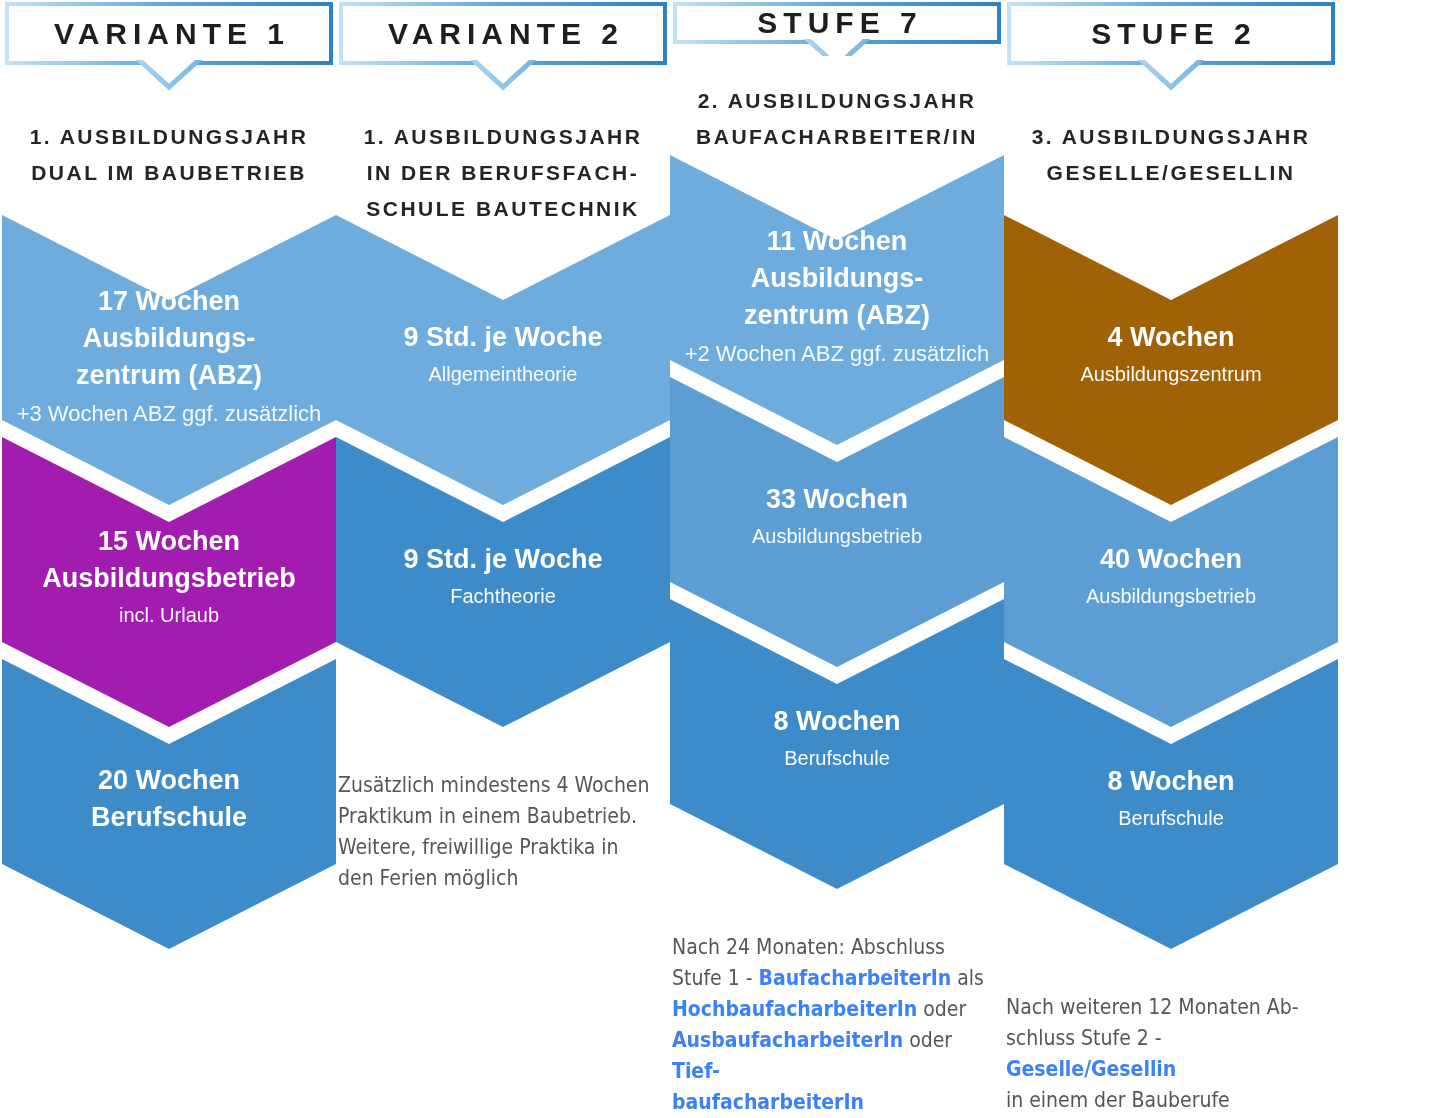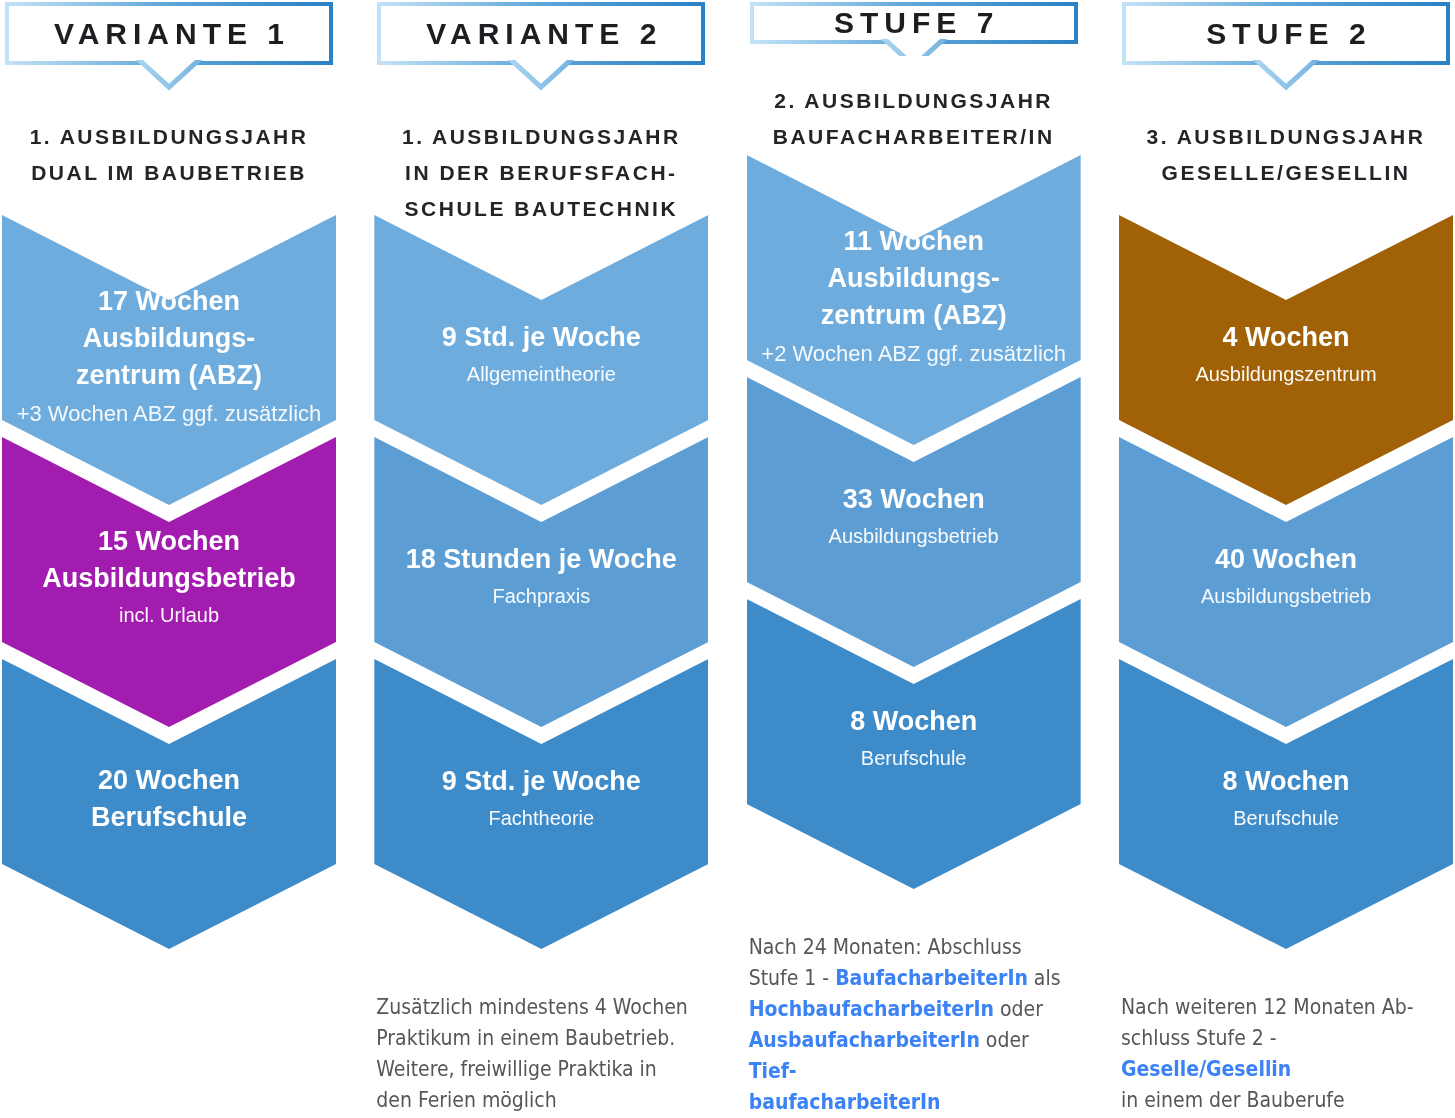--- a/index.html
+++ b/index.html
@@ -4,21 +4,21 @@
 <style>
   * { margin: 0; padding: 0; box-sizing: border-box; }
   html, body { background: #ffffff; }
   body {
     width: 1455px; height: 1118px;
     overflow: hidden;
     font-family: "Liberation Sans", sans-serif;
   }
   .board {
     width: 1455px; height: 1118px;
-    display: flex; justify-content: space-between;
+    display: flex; 
     padding: 2px 2px 0 2px;
   }
   .column { width: 334px; display: flex; flex-direction: column; }
 
   
   .tab {
     height: 63px; margin: 0 3px;
     border: 4px solid;
     border-image: linear-gradient(90deg, #c2e2f6, #5ea5d8, #2a81c5) 1;
     display: flex; align-items: center; justify-content: center;
@@ -118,25 +118,20 @@
     </svg>
     <div class="subtitle">1. AUSBILDUNGSJAHR
 IN DER BERUFSFACH-
 SCHULE BAUTECHNIK</div>
     <div class="stages">
       <div class="stage" style="background: rgb(110, 172, 221);">
         <div class="stage-main">9 Std. je Woche</div>
         <div class="stage-sub">Allgemeintheorie</div>
 
       </div>
-      <div class="stage" style="background: rgb(92, 158, 212);">
-        <div class="stage-main">18 Stunden je Woche</div>
-        <div class="stage-sub">Fachpraxis</div>
-
-      </div>
       <div class="stage" style="background: rgb(62, 139, 202);">
         <div class="stage-main">9 Std. je Woche</div>
         <div class="stage-sub">Fachtheorie</div>
 
       </div>
     </div>
     <div class="footnote"><span>Zusätzlich mindestens 4 Wochen
 Praktikum in einem Baubetrieb.
 Weitere, freiwillige Praktika in
 den Ferien möglich</span></div>

